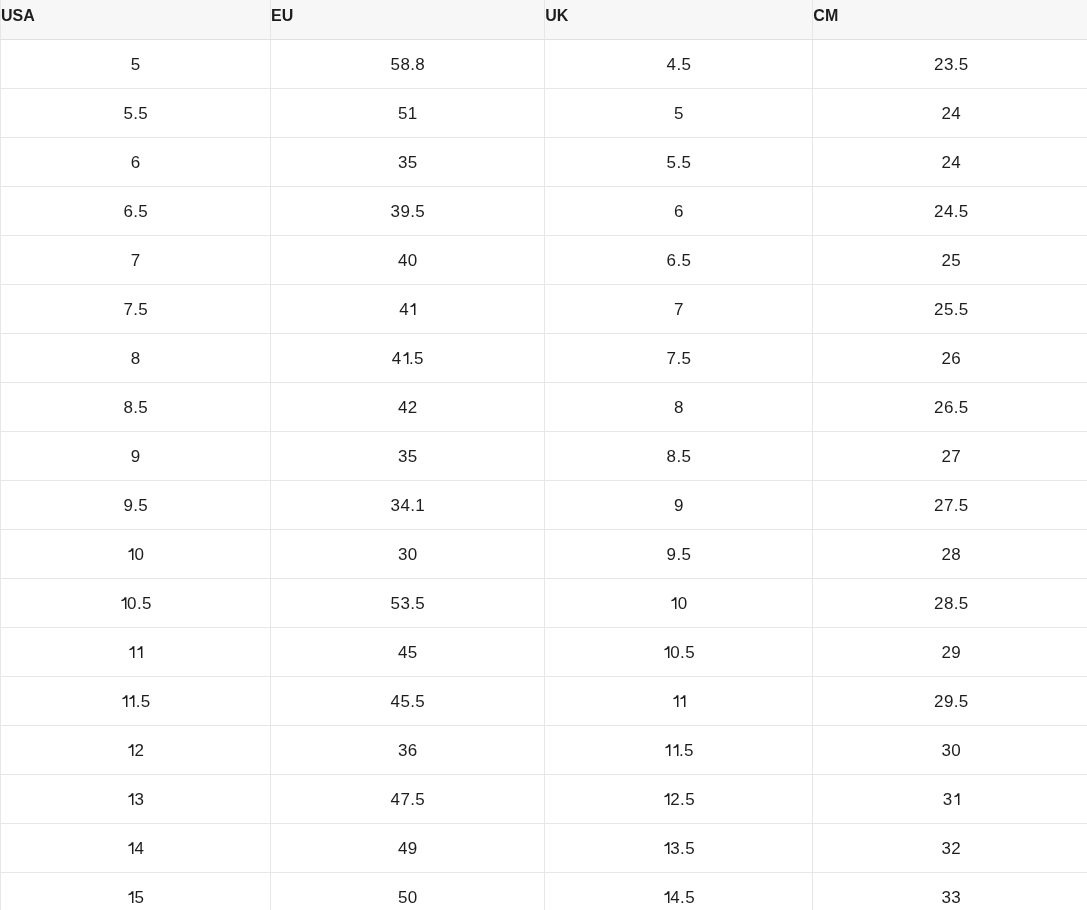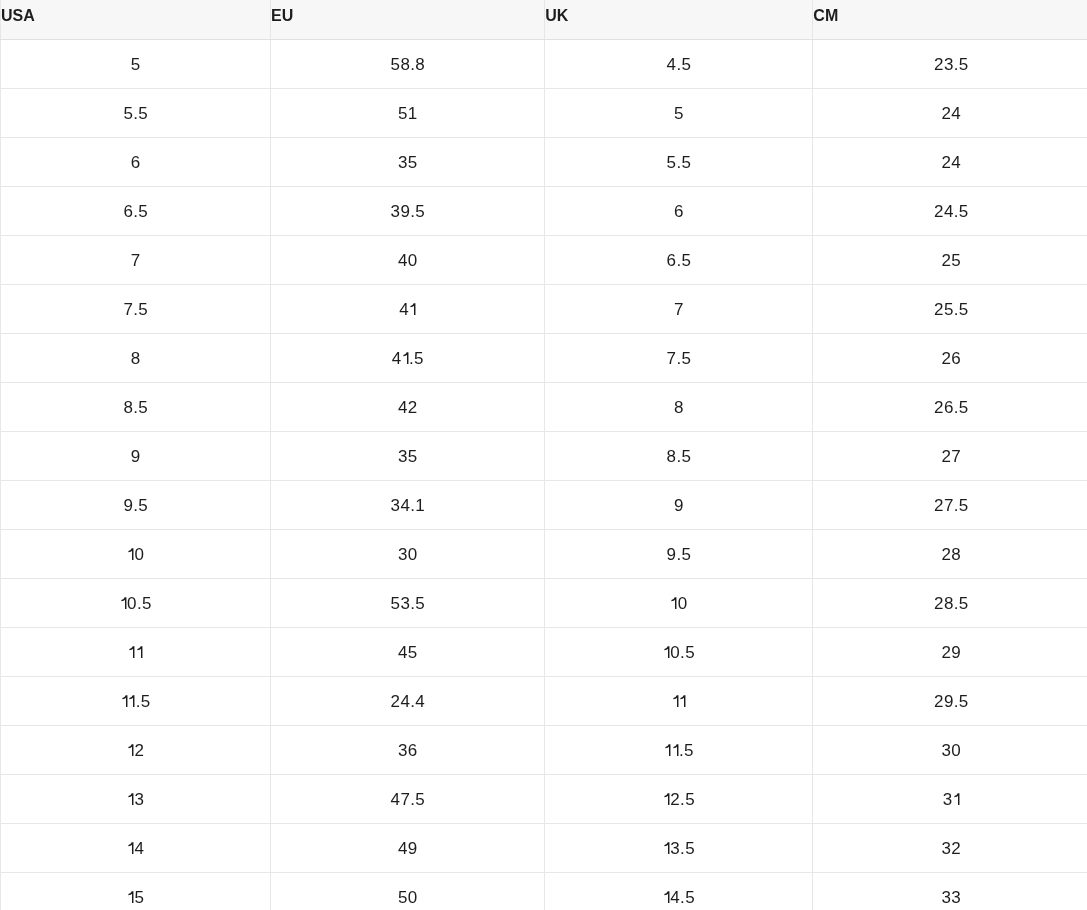--- a/index.html
+++ b/index.html
@@ -182,21 +182,21 @@
                 <path d="M500 1217 V265 C455 325 305 390 140 428 V300 C300 245 425 140 473 20 H645 V1217 Z" fill="currentColor"></path>
               </svg></span>0.5</td>
           <td>29</td>
         </tr>
         <tr>
           <td><span class="glyph-one"><svg width="7.4" height="12.17" viewBox="0 0 740 1217">
                 <path d="M500 1217 V265 C455 325 305 390 140 428 V300 C300 245 425 140 473 20 H645 V1217 Z" fill="currentColor"></path>
               </svg></span><span class="glyph-one"><svg width="7.4" height="12.17" viewBox="0 0 740 1217">
                 <path d="M500 1217 V265 C455 325 305 390 140 428 V300 C300 245 425 140 473 20 H645 V1217 Z" fill="currentColor"></path>
               </svg></span>.5</td>
-          <td>24.4</td>
+          <td>45.5</td>
           <td><span class="glyph-one"><svg width="7.4" height="12.17" viewBox="0 0 740 1217">
                 <path d="M500 1217 V265 C455 325 305 390 140 428 V300 C300 245 425 140 473 20 H645 V1217 Z" fill="currentColor"></path>
               </svg></span><span class="glyph-one"><svg width="7.4" height="12.17" viewBox="0 0 740 1217">
                 <path d="M500 1217 V265 C455 325 305 390 140 428 V300 C300 245 425 140 473 20 H645 V1217 Z" fill="currentColor"></path>
               </svg></span></td>
           <td>29.5</td>
         </tr>
         <tr>
           <td><span class="glyph-one"><svg width="7.4" height="12.17" viewBox="0 0 740 1217">
                 <path d="M500 1217 V265 C455 325 305 390 140 428 V300 C300 245 425 140 473 20 H645 V1217 Z" fill="currentColor"></path>

